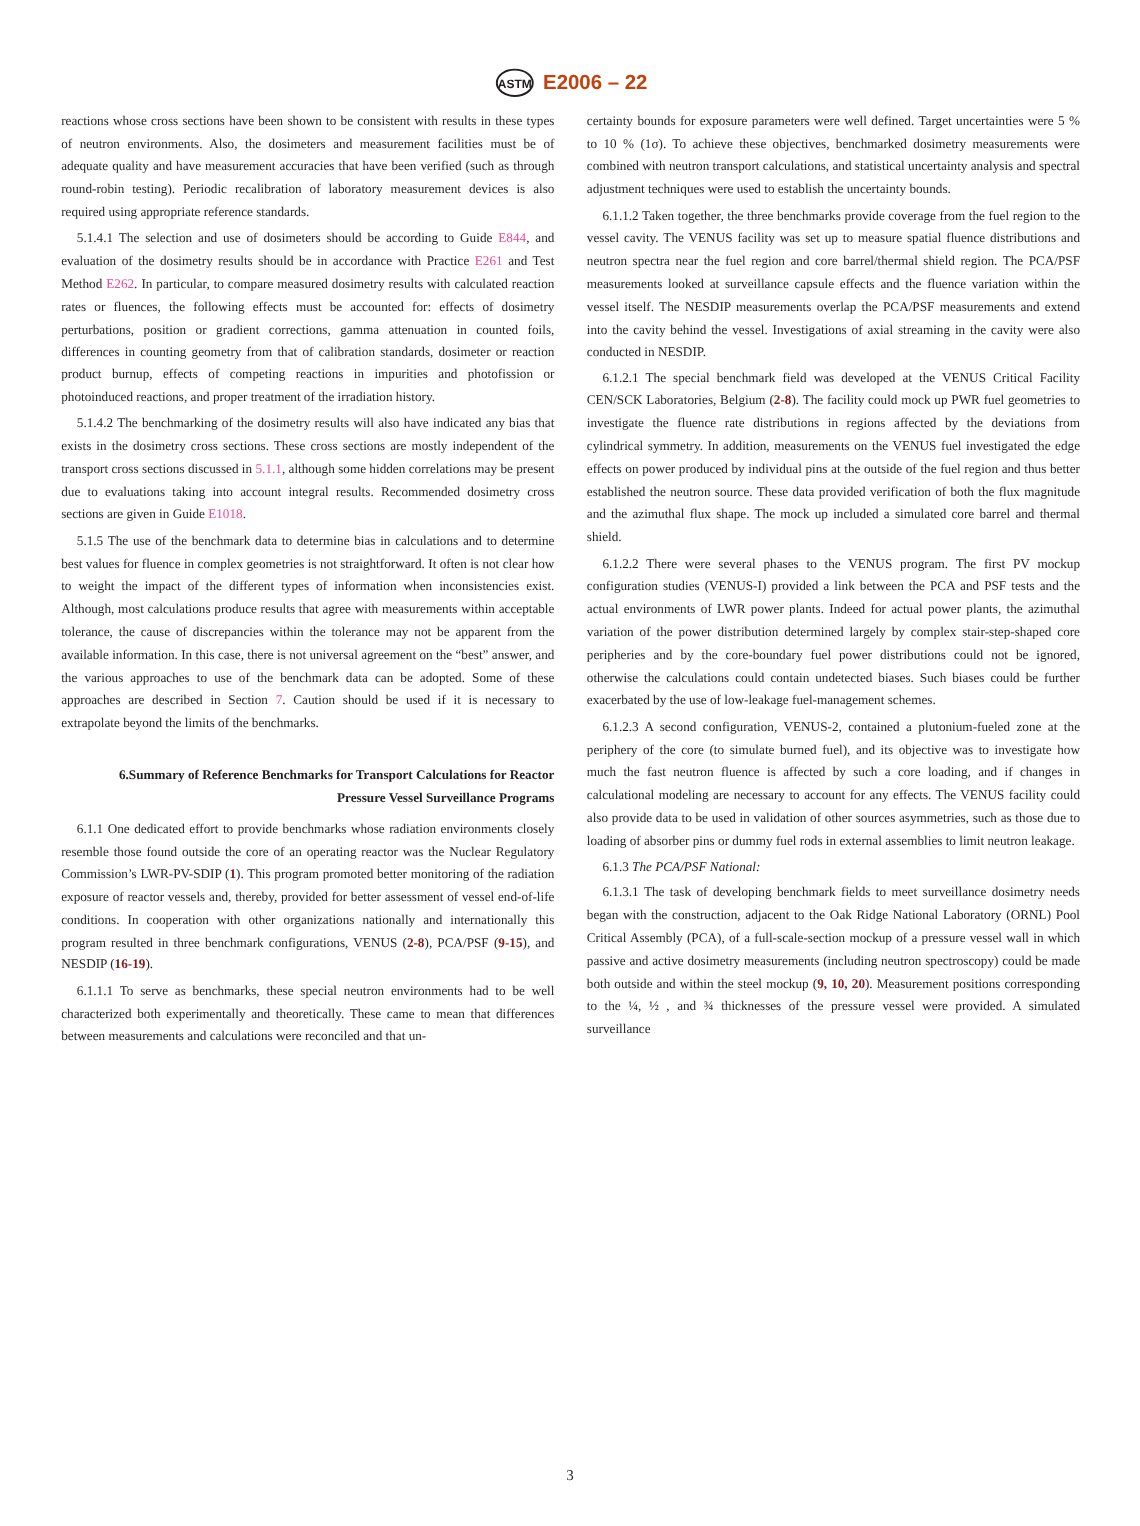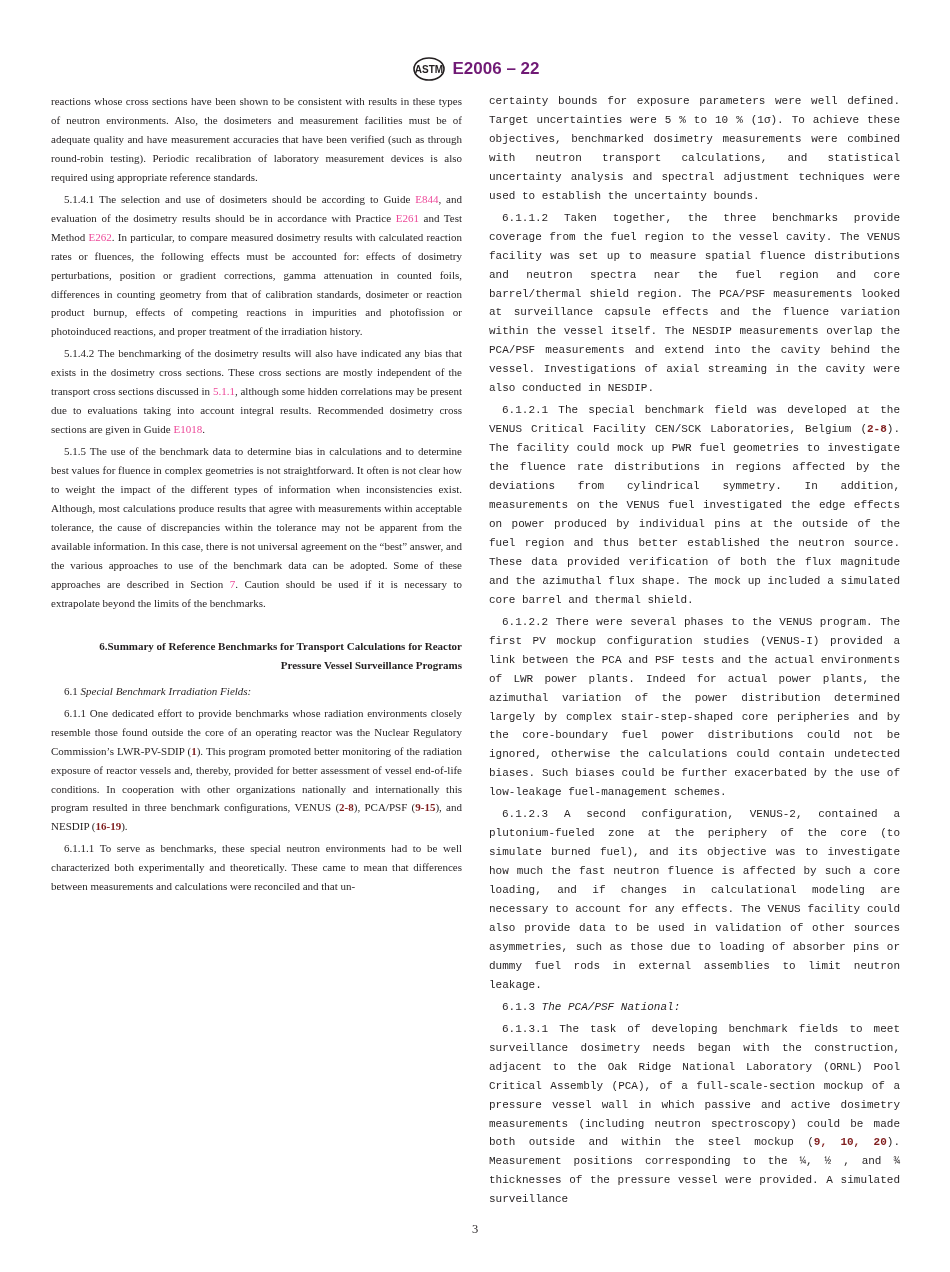--- a/index.html
+++ b/index.html
@@ -1,24 +1,24 @@
 <!DOCTYPE html>
 <html><head>
 <meta charset="utf-8">
 <style>
   html, body { margin:0; padding:0; background:#ffffff; }
   body { width:950px; height:1272px; position:relative; overflow:hidden;
          font-family:"Liberation Serif", "DejaVu Serif", serif; color:#231f20; }
   .header { position:absolute; top:56px; left:0; width:950px; text-align:center; height:28px; }
   .header-inner { display:inline-flex; align-items:center; gap:6px; }
   .logo { width:36px; height:26px; }
-  .doc-id { font-family:"Liberation Sans","DejaVu Sans",sans-serif; font-weight:bold; font-size:17px; color:#701a75; }
+  .doc-id { font-family:"Liberation Sans","DejaVu Sans",sans-serif; font-weight:bold; font-size:17px; color:#c2410c; }
   .col { position:absolute; top:92px; width:411px; font-size:11px; line-height:18.95px; text-align:justify; }
   .col-left { left:51px; }
-  .col-right { left:489px;font-family:Liberation Mono, monospace; }
+  .col-right { left:489px; }
   .col p { margin:0 0 3px 0; text-indent:0; }
   .col p.indent { text-indent:13px; }
   .ref { color:#ec4899; }
   .refb { color:#7f1d1d; font-weight:bold; }
   .it { font-style:italic; }
   .heading { font-weight:bold; margin:24px 0 7px 0 !important; padding-left:20px; text-indent:-20px !important; text-align:right; line-height:19px; }
   .heading .num { display:inline-block; width:20px; text-indent:0; }
   .page-num { position:absolute; top:1222px; left:0; width:950px; text-align:center; font-size:12.5px; }
 </style>
 </head>
@@ -33,21 +33,20 @@
     <span class="doc-id">E2006 – 22</span>
   </span>
 </div>
 
 <div class="col col-left">
   <p>reactions whose cross sections have been shown to be consistent with results in these types of neutron environments. Also, the dosimeters and measurement facilities must be of adequate quality and have measurement accuracies that have been verified (such as through round-robin testing). Periodic recalibration of laboratory measurement devices is also required using appropriate reference standards.</p>
   <p class="indent"><span>5.1.4.1 The selection and use of dosimeters should be according to Guide </span><span class="ref">E844</span><span>, and evaluation of the dosimetry results should be in accordance with Practice </span><span class="ref">E261</span><span> and Test Method </span><span class="ref">E262</span><span>. In particular, to compare measured dosimetry results with calculated reaction rates or fluences, the following effects must be accounted for: effects of dosimetry perturbations, position or gradient corrections, gamma attenuation in counted foils, differences in counting geometry from that of calibration standards, dosimeter or reaction product burnup, effects of competing reactions in impurities and photofission or photoinduced reactions, and proper treatment of the irradiation history.</span></p>
   <p class="indent"><span>5.1.4.2 The benchmarking of the dosimetry results will also have indicated any bias that exists in the dosimetry cross sections. These cross sections are mostly independent of the transport cross sections discussed in </span><span class="ref">5.1.1</span><span>, although some hidden correlations may be present due to evaluations taking into account integral results. Recommended dosimetry cross sections are given in Guide </span><span class="ref">E1018</span><span>.</span></p>
   <p class="indent"><span>5.1.5 The use of the benchmark data to determine bias in calculations and to determine best values for fluence in complex geometries is not straightforward. It often is not clear how to weight the impact of the different types of information when inconsistencies exist. Although, most calculations produce results that agree with measurements within acceptable tolerance, the cause of discrepancies within the tolerance may not be apparent from the available information. In this case, there is not universal agreement on the “best” answer, and the various approaches to use of the benchmark data can be adopted. Some of these approaches are described in Section </span><span class="ref">7</span><span>. Caution should be used if it is necessary to extrapolate beyond the limits of the benchmarks.</span></p>
   <p class="heading"><span class="num">6.</span><span>Summary of Reference Benchmarks for Transport Calculations for Reactor Pressure Vessel Surveillance Programs</span></p>
-  <p class="indent"><span>6.1 </span><span class="it">Special Benchmark Irradiation Fields:</span></p>
   <p class="indent"><span>6.1.1 One dedicated effort to provide benchmarks whose radiation environments closely resemble those found outside the core of an operating reactor was the Nuclear Regulatory Commission’s LWR-PV-SDIP (</span><span class="refb">1</span><span>). This program promoted better monitoring of the radiation exposure of reactor vessels and, thereby, provided for better assessment of vessel end-of-life conditions. In cooperation with other organizations nationally and internationally this program resulted in three benchmark configurations, VENUS (</span><span class="refb">2-8</span><span>), PCA/PSF (</span><span class="refb">9-15</span><span>), and NESDIP (</span><span class="refb">16-19</span><span>).</span></p>
   <p class="indent">6.1.1.1 To serve as benchmarks, these special neutron environments had to be well characterized both experimentally and theoretically. These came to mean that differences between measurements and calculations were reconciled and that un-</p>
 </div>
 
 <div class="col col-right">
   <p>certainty bounds for exposure parameters were well defined. Target uncertainties were 5 % to 10 % (1σ). To achieve these objectives, benchmarked dosimetry measurements were combined with neutron transport calculations, and statistical uncertainty analysis and spectral adjustment techniques were used to establish the uncertainty bounds.</p>
   <p class="indent">6.1.1.2 Taken together, the three benchmarks provide coverage from the fuel region to the vessel cavity. The VENUS facility was set up to measure spatial fluence distributions and neutron spectra near the fuel region and core barrel/thermal shield region. The PCA/PSF measurements looked at surveillance capsule effects and the fluence variation within the vessel itself. The NESDIP measurements overlap the PCA/PSF measurements and extend into the cavity behind the vessel. Investigations of axial streaming in the cavity were also conducted in NESDIP.</p>
   <p class="indent"><span>6.1.2.1 The special benchmark field was developed at the VENUS Critical Facility CEN/SCK Laboratories, Belgium (</span><span class="refb">2-8</span><span>). The facility could mock up PWR fuel geometries to investigate the fluence rate distributions in regions affected by the deviations from cylindrical symmetry. In addition, measurements on the VENUS fuel investigated the edge effects on power produced by individual pins at the outside of the fuel region and thus better established the neutron source. These data provided verification of both the flux magnitude and the azimuthal flux shape. The mock up included a simulated core barrel and thermal shield.</span></p>
   <p class="indent">6.1.2.2 There were several phases to the VENUS program. The first PV mockup configuration studies (VENUS-I) provided a link between the PCA and PSF tests and the actual environments of LWR power plants. Indeed for actual power plants, the azimuthal variation of the power distribution determined largely by complex stair-step-shaped core peripheries and by the core-boundary fuel power distributions could not be ignored, otherwise the calculations could contain undetected biases. Such biases could be further exacerbated by the use of low-leakage fuel-management schemes.</p>
   <p class="indent">6.1.2.3 A second configuration, VENUS-2, contained a plutonium-fueled zone at the periphery of the core (to simulate burned fuel), and its objective was to investigate how much the fast neutron fluence is affected by such a core loading, and if changes in calculational modeling are necessary to account for any effects. The VENUS facility could also provide data to be used in validation of other sources asymmetries, such as those due to loading of absorber pins or dummy fuel rods in external assemblies to limit neutron leakage.</p>

